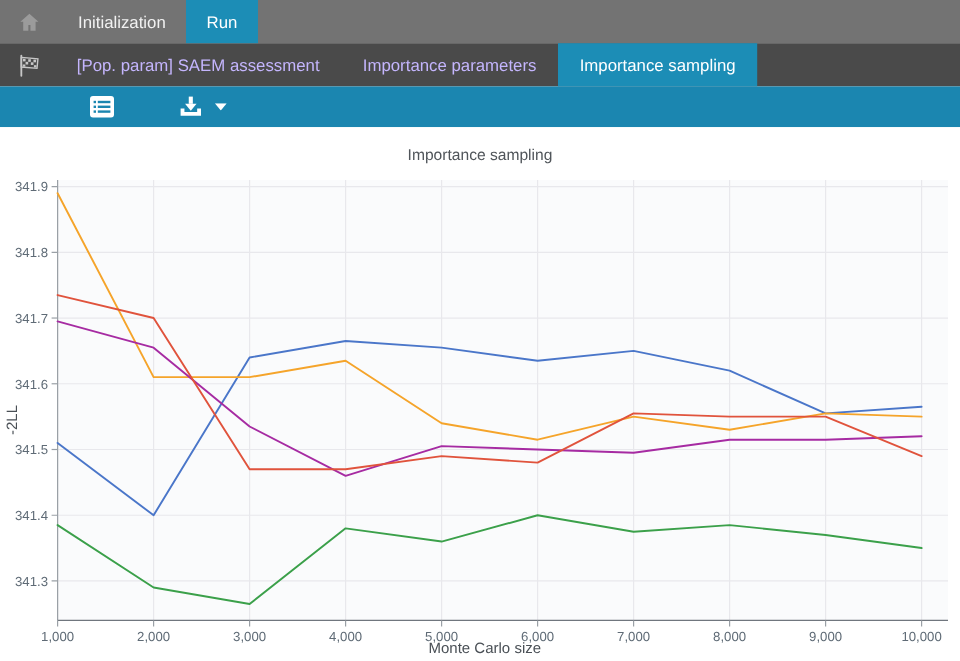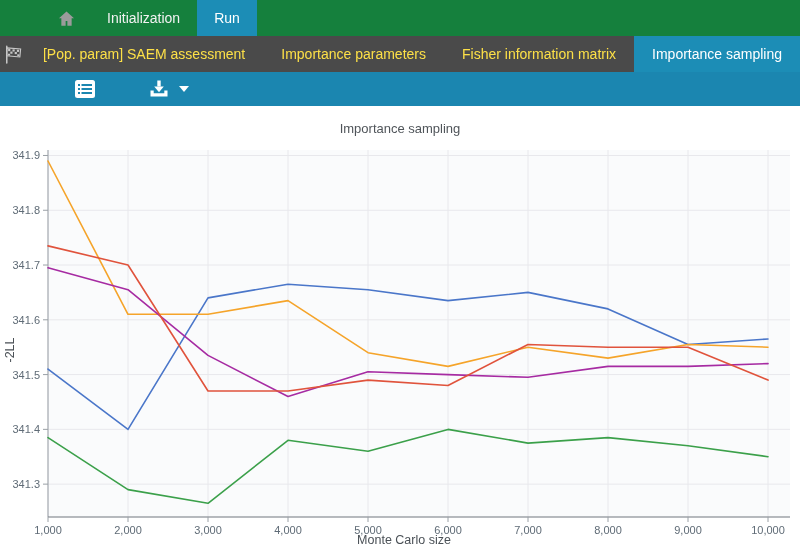--- a/index.html
+++ b/index.html
@@ -1,26 +1,26 @@
 <!DOCTYPE html>
 <html><head>
 <meta charset="utf-8">
 <style>
   html,body{margin:0;padding:0;}
   body{width:800px;height:551px;overflow:hidden;background:#fff;
        font-family:"Liberation Sans","DejaVu Sans",sans-serif;}
-  .topbar{height:36px;background:#15803d;display:flex;align-items:stretch;padding-left:42px;}
+  .topbar{height:36px;background:#737373;display:flex;align-items:stretch;}
   .home-btn{width:48px;display:flex;align-items:center;justify-content:center;cursor:pointer;}
   .top-tabs{display:flex;align-items:stretch;}
   .top-tab{padding:0 17px;display:flex;align-items:center;color:#f2f2f2;font-size:14px;cursor:pointer;white-space:nowrap;}
   .top-tab.active{background:#1c8db6;color:#fff;}
   .tabbar{height:36px;background:#4a4a4a;display:flex;align-items:stretch;}
   .flag-box{width:46px;display:flex;align-items:center;justify-content:center;cursor:pointer;}
   .sub-tabs{display:flex;align-items:stretch;}
-  .sub-tab{padding:0 18px;display:flex;align-items:center;color:#fde047;font-size:14px;cursor:pointer;white-space:nowrap;}
+  .sub-tab{padding:0 18px;display:flex;align-items:center;color:#c4b5fd;font-size:14px;cursor:pointer;white-space:nowrap;}
   .sub-tab.active{background:#1c8db6;color:#fff;}
   .toolbar{height:34px;background:#1b86b0;display:flex;align-items:center;padding-left:74px;gap:52px;}
   .tool-btn{display:flex;align-items:center;gap:9px;background:none;border:none;padding:0;margin:0;cursor:pointer;}
   .chart-wrap{background:#fff;}
   svg text{font-family:"Liberation Sans","DejaVu Sans",sans-serif;}
 </style>
 </head>
 <body>
 
 <div class="topbar">
@@ -47,21 +47,20 @@
         <rect x="8.7" y="7.9" width="2.3" height="2.3"></rect>
         <rect x="13.3" y="8.3" width="2.3" height="2.3"></rect>
         <rect x="6.2" y="10.2" width="2.3" height="1.9"></rect>
         <rect x="16.0" y="10.8" width="2.2" height="2.0"></rect>
       </g>
     </svg>
   </div>
   <div class="sub-tabs">
       <div class="sub-tab">[Pop. param] SAEM assessment</div>
       <div class="sub-tab">Importance parameters</div>
-      <div class="sub-tab">Fisher information matrix</div>
       <div class="sub-tab active">Importance sampling</div>
     </div>
 </div>
 
 <div class="toolbar">
   <button class="tool-btn">
     <svg width="22" height="20" viewBox="0 0 22 20">
       <rect x="1" y="1" width="20" height="18" rx="2.5" fill="#ffffff"></rect>
       <g fill="#1b86b0">
         <rect x="4" y="5" width="2" height="2"></rect>

